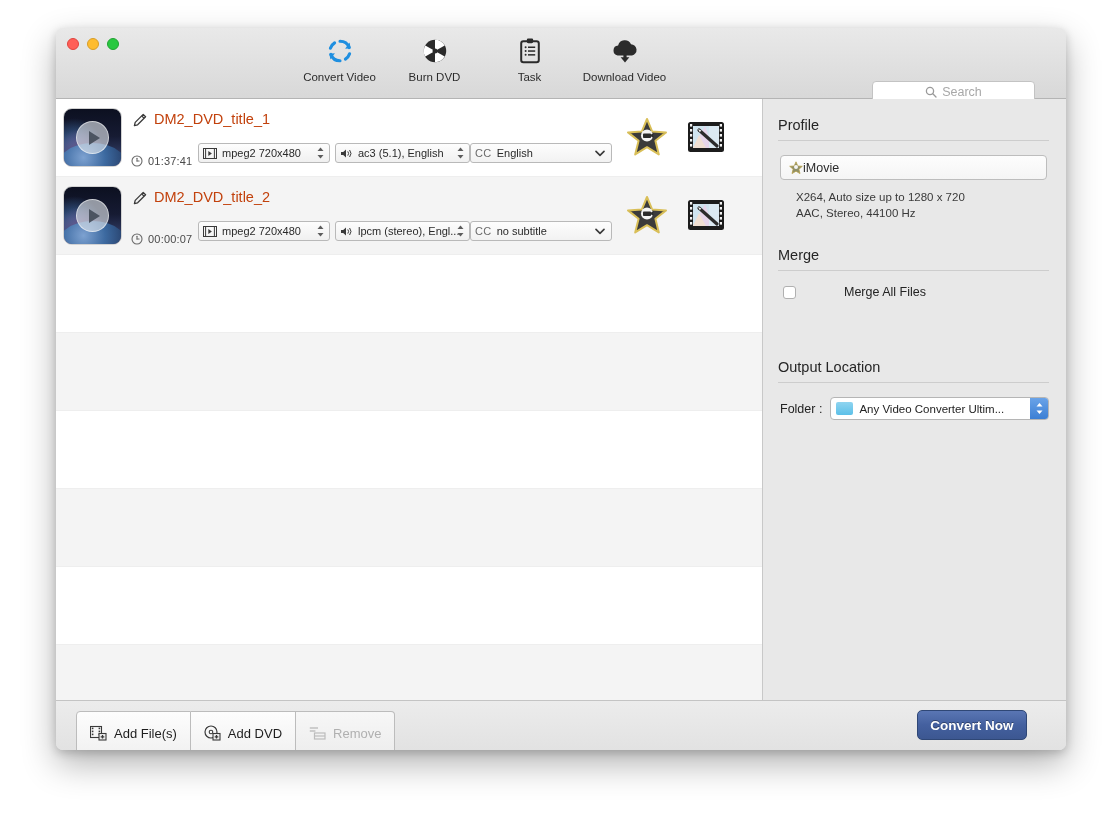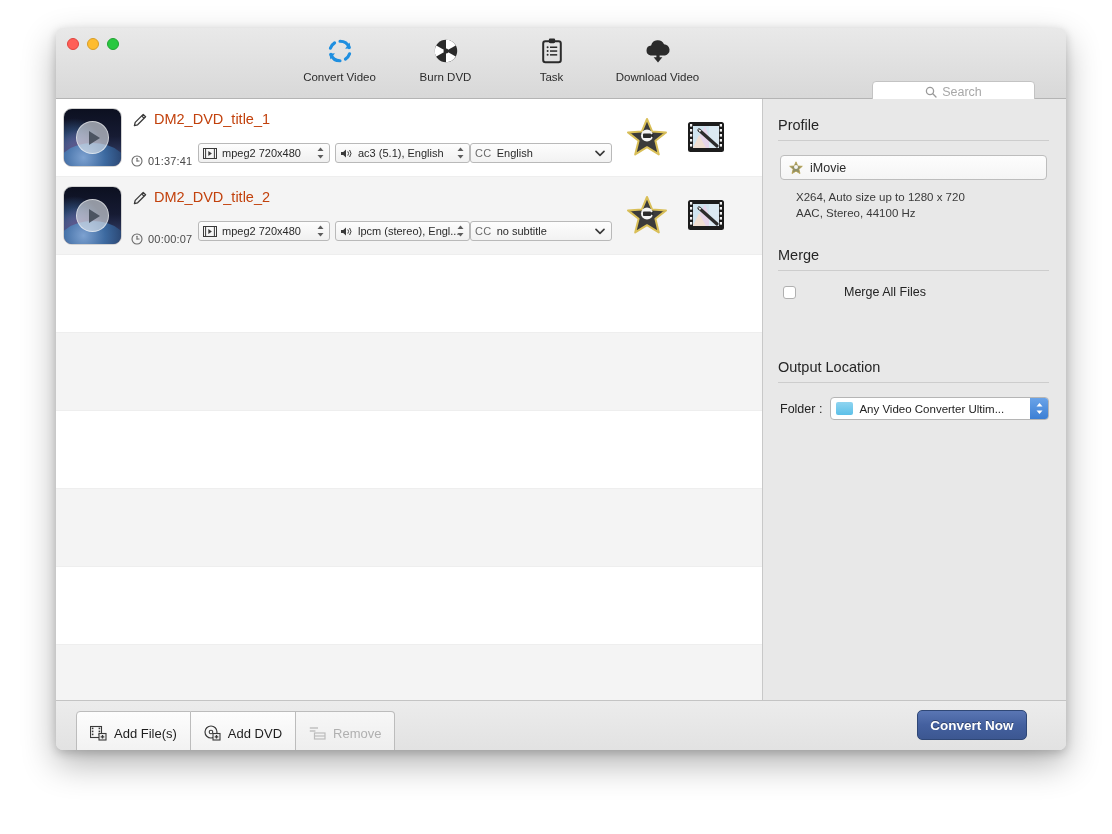--- a/index.html
+++ b/index.html
@@ -31,21 +31,21 @@
     position: absolute; left: 11px; top: 10px;
     display: flex; gap: 8px;
   }
   .light { width: 12px; height: 12px; border-radius: 50%; }
   .light.red    { background: #ff5f57; border: 0.5px solid #e0443e; }
   .light.yellow { background: #febc2e; border: 0.5px solid #d89d28; }
   .light.green  { background: #28c840; border: 0.5px solid #21a332; }
 
   .tb-items {
     position: absolute; left: 236px; top: 7px;
-    display: flex; gap: 11px;
+    display: flex; gap: 0;
   }
   .tb-item {
     width: 95px;
     display: flex; flex-direction: column;
     align-items: center; justify-content: flex-start;
     cursor: default;
   }
   .tb-icon { height: 32px; display: flex; align-items: center; justify-content: center; }
   .tb-label {
     margin-top: 4px;
@@ -175,21 +175,21 @@
     margin-bottom: 7px;
   }
   .sec-rule { height: 1px; background: #cdcdcd; margin-bottom: 14px; }
 
   .profile-field {
     height: 25px;
     background: linear-gradient(to bottom,#fdfdfd 0%,#f5f5f5 100%);
     border: 1px solid #bdbdbd;
     border-radius: 4px;
     display: flex; align-items: center;
-    padding: 0 8px; gap: 7px;
+    padding: 0 8px; 
     margin: 0 2px 9px 2px;
   }
   .profile-name { font-size: 12.5px; color: #2b2b2b; }
   .profile-desc {
     font-size: 11.5px; color: #3a3a3a;
     line-height: 16px; padding-left: 18px;
     margin-bottom: 26px;
   }
 
   .check-row { display: flex; align-items: center; gap: 8px; padding-left: 5px; }

